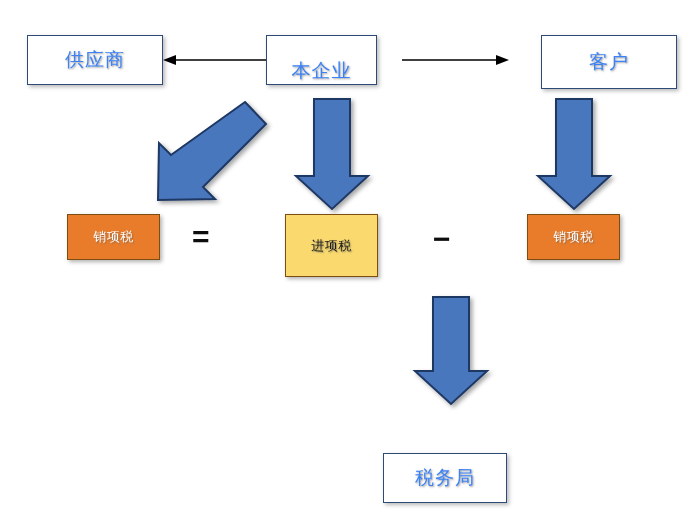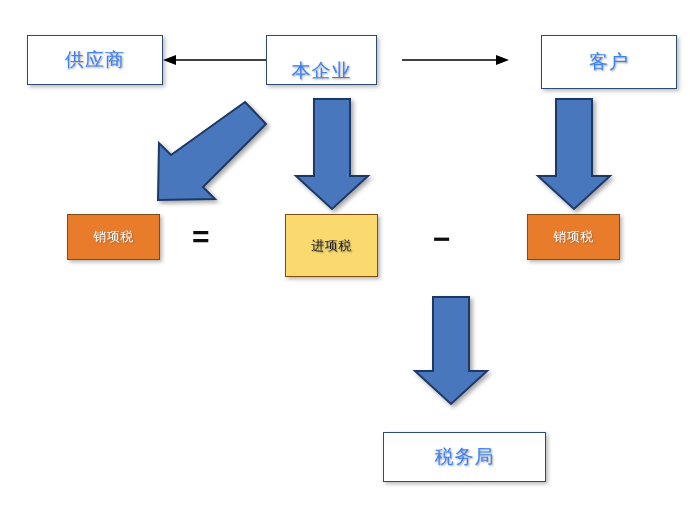--- a/index.html
+++ b/index.html
@@ -35,21 +35,21 @@
     font-size: 19px;
     color: #3b82f6;
     letter-spacing: 1px;
     text-shadow: 1px 1px 2px rgba(120,120,120,0.75);
     white-space: nowrap;
   }
 
   #box-supplier  { left: 27px;  top: 35px;  width: 136px; height: 50px; }
   #box-enterprise{ left: 266px; top: 35px; width: 111px; height: 50px; align-items: flex-end; }
   #box-customer  { left: 509px; top: 35px; width: 136px; height: 54px; margin-left: 32px; }
-  #box-taxbureau { left: 383px; top: 432px; width: 163px; height: 50px; }
+  #box-taxbureau { left: 383px; top: 453px; width: 124px; height: 50px; }
 
   
   .tax-box {
     position: absolute;
     box-sizing: border-box;
     border: 1.6px solid #7d4e12;
     display: flex;
     align-items: center;
     justify-content: center;
     box-shadow: 2px 2px 4px rgba(0,0,0,0.3);

